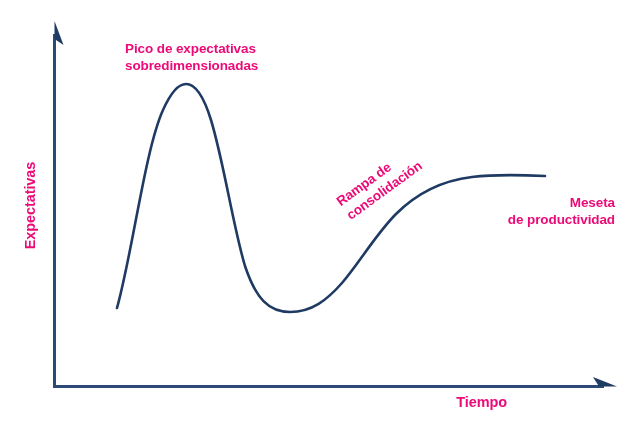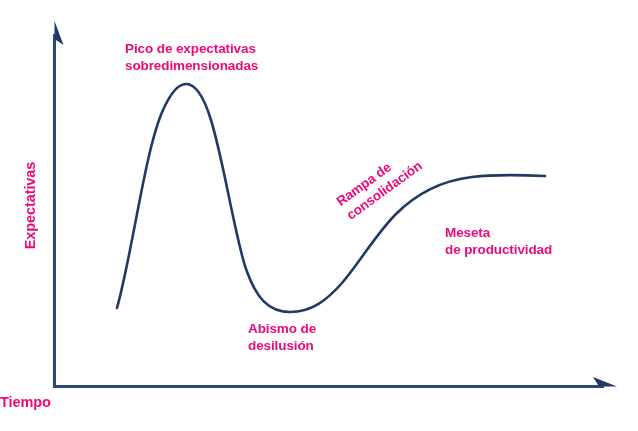--- a/index.html
+++ b/index.html
@@ -62,29 +62,28 @@
     width: 132px;
     text-align: left;
     transform: rotate(-36deg);
     transform-origin: 0 0;
   }
   
   #label-plateau {
     left: 445px;
     top: 194px;
     width: 170px;
-    text-align: left;
-    margin-top: 30px;
+    text-align: right;
   }
   
   #axis-x-title {
     left: 0;
     top: 394px;
     width: 507px;
-    text-align: left;
+    text-align: right;
     font-size: 14.5px;
   }
   #axis-y-title {
     left: -40px;
     top: 197px;
     width: 140px;
     text-align: center;
     font-size: 14.5px;
     transform: rotate(-90deg);
   }
@@ -112,20 +111,18 @@
              C 360,262 376,234 396,214
              C 420,190 447,180 472,177
              C 497,174 524,175 545,176" fill="none" stroke="#1f3a63" stroke-width="2.6" stroke-linecap="round" stroke-linejoin="round"></path>
   </svg>
 
   <div class="label" id="axis-x-title">Tiempo</div>
   <div class="label" id="axis-y-title">Expectativas</div>
 
   <div class="label" id="label-peak">Pico de expectativas
 sobredimensionadas</div>
-  <div class="label" id="label-trough">Abismo de
-desilusión</div>
   <div class="label" id="label-slope">Rampa de
 consolidación</div>
   <div class="label" id="label-plateau">Meseta
 de productividad</div>
 
 </div>
 
 </body></html>

